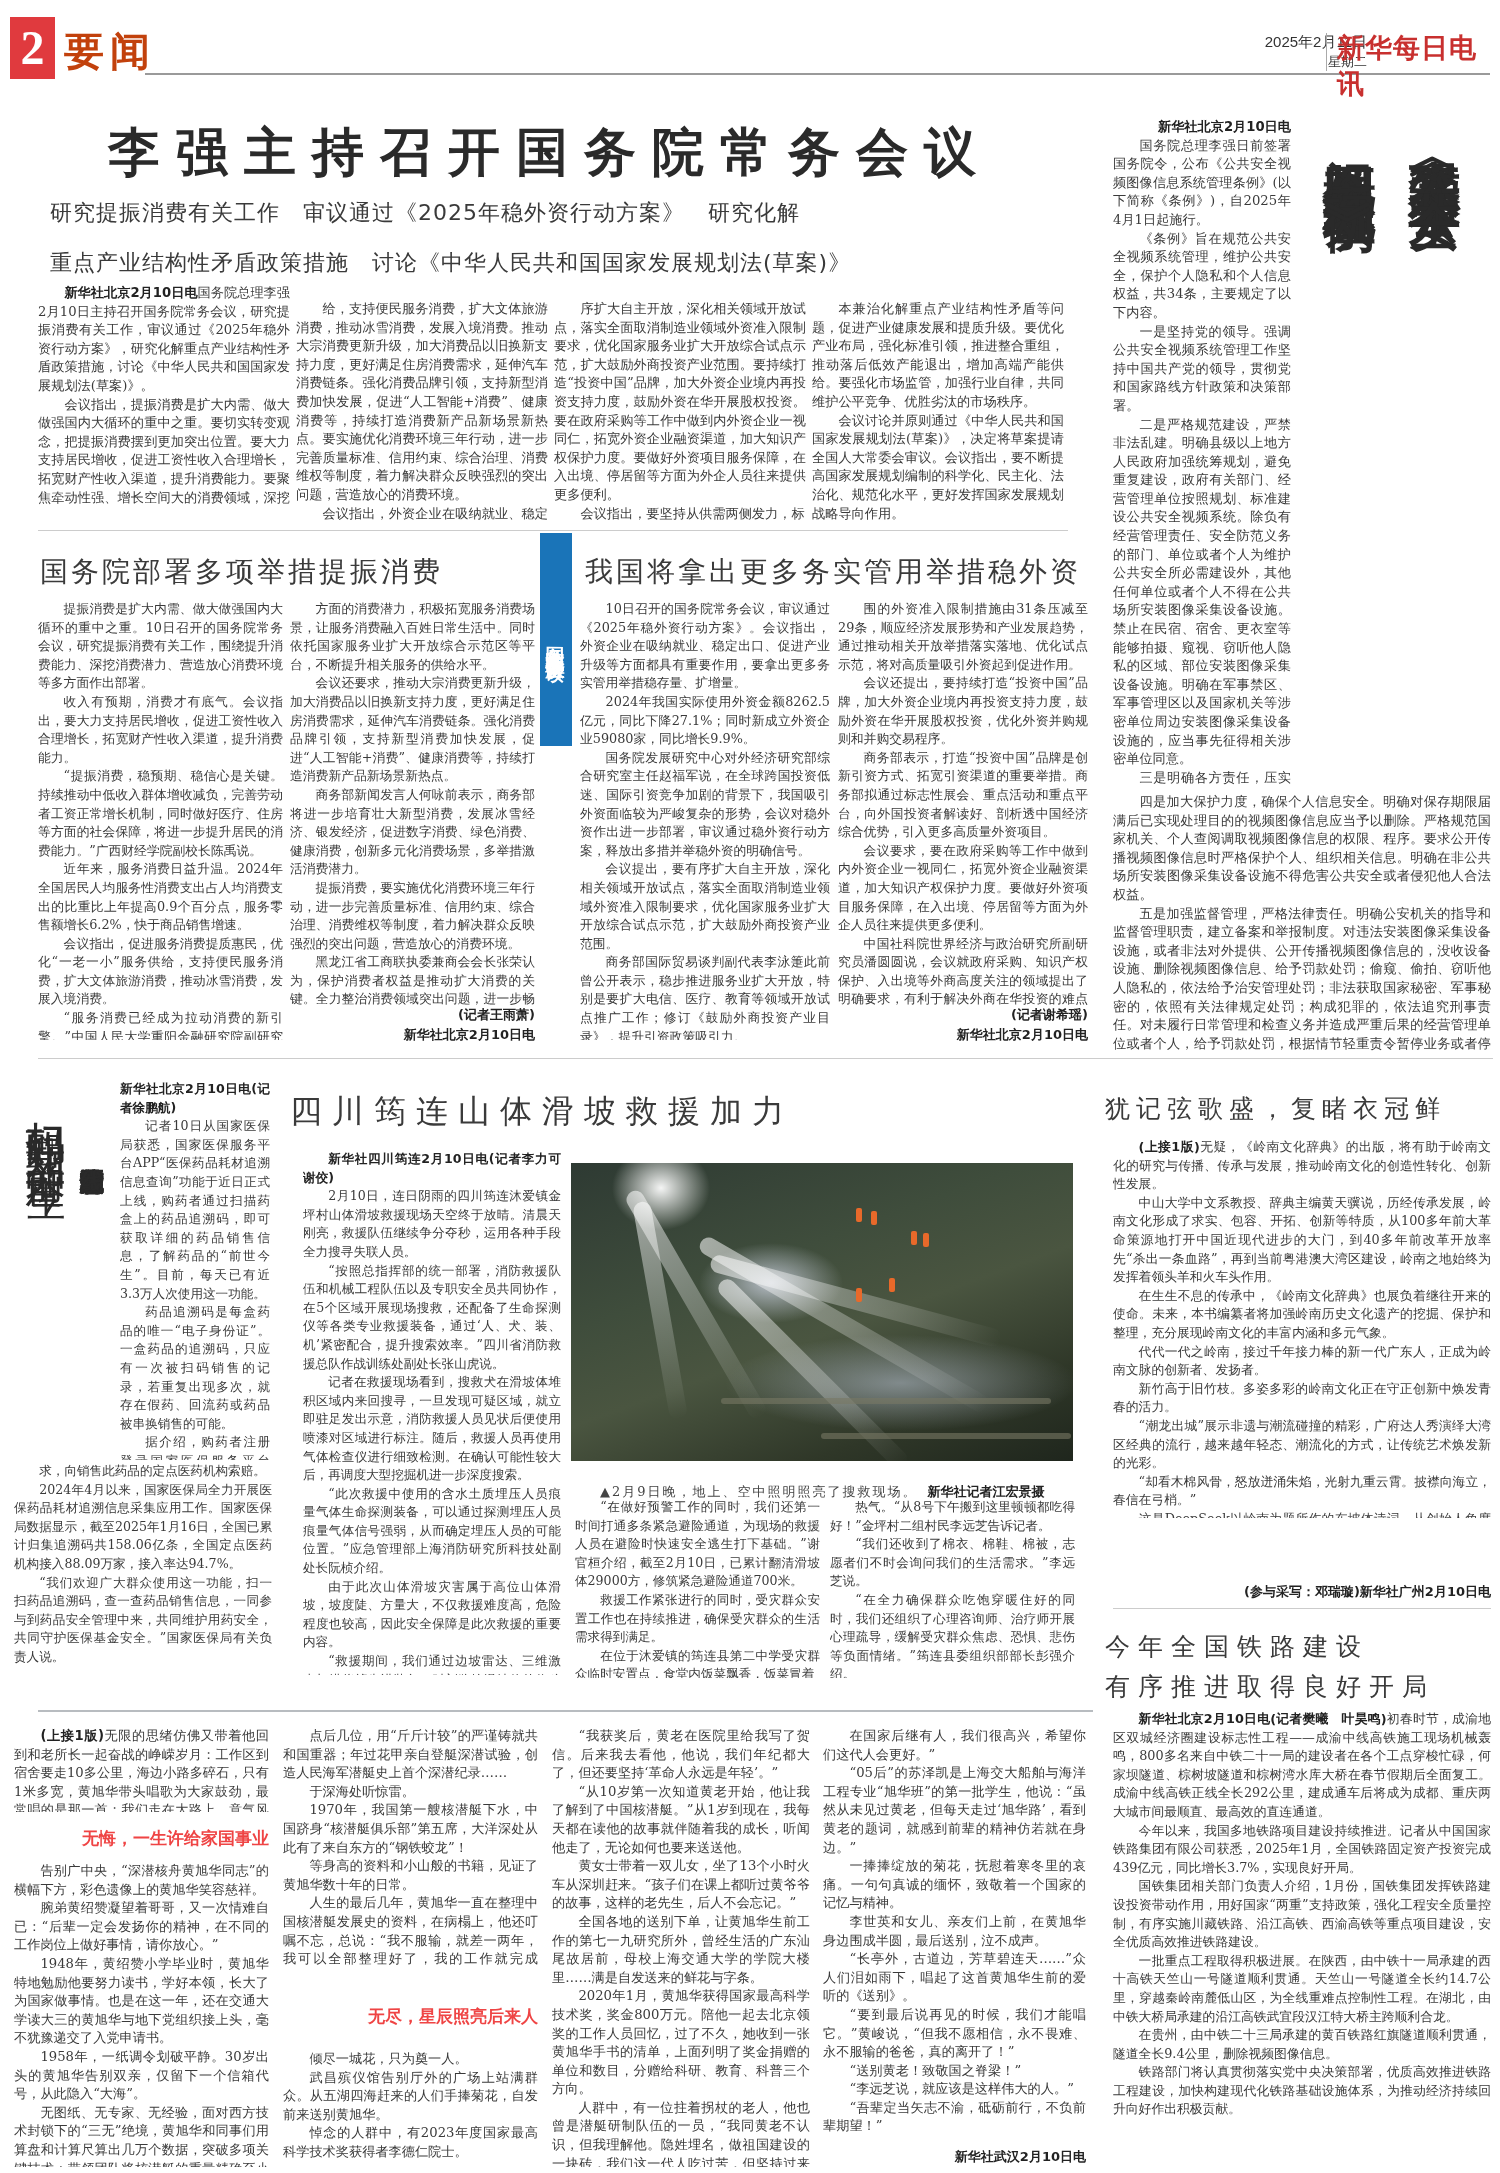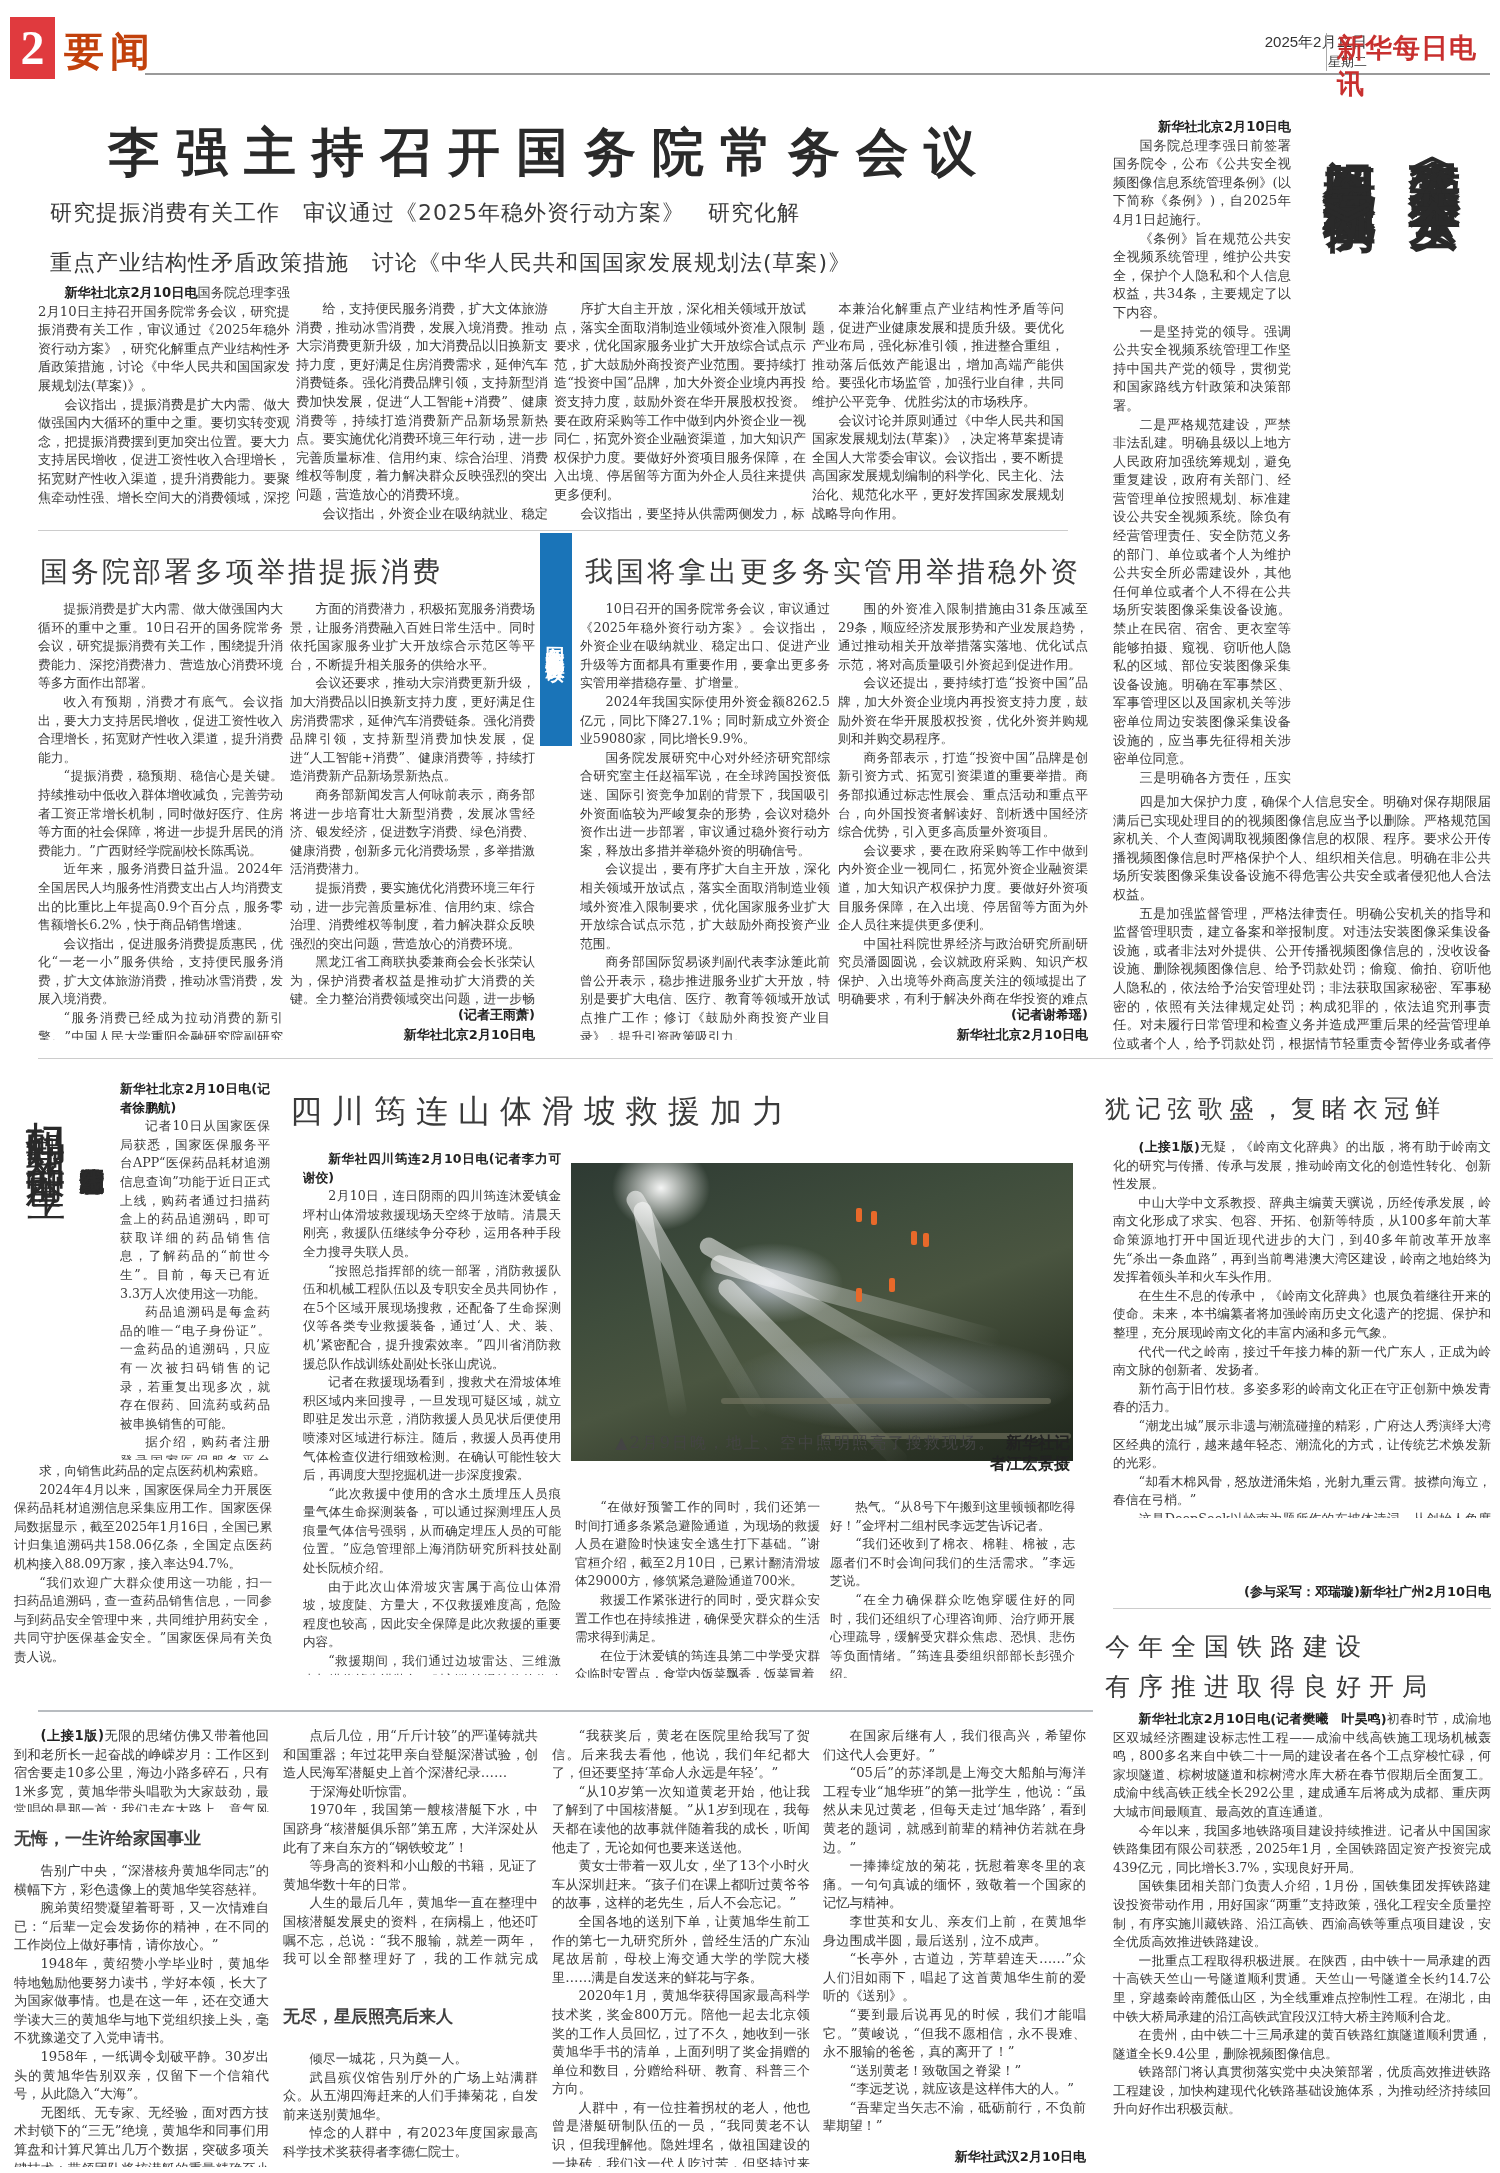--- a/index.html
+++ b/index.html
@@ -32,24 +32,24 @@
   .byline { text-align: right; font-family: "DejaVu Sans", sans-serif; font-weight: bold; font-size: 13px; color: #222; }
 
   .photo { left: 571px; top: 1163px; width: 502px; height: 298px; background:
     radial-gradient(ellipse 70px 60px at 90px 25px, rgba(255,255,255,0.95), rgba(255,255,255,0) 70%),
     radial-gradient(ellipse 90px 50px at 200px 120px, rgba(230,235,255,0.7), rgba(255,255,255,0) 80%),
     radial-gradient(ellipse 220px 60px at 330px 220px, rgba(200,210,230,0.5), rgba(255,255,255,0) 80%),
     linear-gradient(160deg, #2e3a33 0%, #3f4d3c 35%, #4a5540 55%, #2f3728 80%, #1f261d 100%); overflow: hidden; }
   .beam { position: absolute; background: linear-gradient(90deg, rgba(255,255,255,0.55), rgba(255,255,255,0)); transform-origin: left center; height: 18px; border-radius: 9px; }
   .worker { position: absolute; width: 6px; height: 14px; background: #e8692a; border-radius: 2px; }
   .terrace { position: absolute; height: 6px; background: rgba(120,120,100,0.6); border-radius: 3px; }
-  .caption { left: 600px; top: 1433px; width: 470px; font-size: 16px; color: #444; text-align: right; letter-spacing: 2px; }
+  .caption { left: 600px; top: 1483px; width: 470px; font-size: 13px; color: #444; text-align: left; letter-spacing: 2px; }
   .caption b { font-family: "DejaVu Sans", sans-serif; letter-spacing: 0; color: #222; margin-left: 10px; }
 
-  .h-sub { font-family: "DejaVu Sans", sans-serif; font-weight: bold; font-size: 17px; color: #404040; text-align: left; }
+  .h-sub { font-family: "DejaVu Sans", sans-serif; font-weight: bold; font-size: 17px; color: #ef4444; text-align: right; }
 </style>
 </head>
 <body>
 
 <div class="abs page-num">2</div>
 <div class="abs section-title">要闻</div>
 <div class="abs mast-line"></div>
 <div class="abs date">
   <div>2025年2月11日</div>
   <div class="week">星期二</div>

